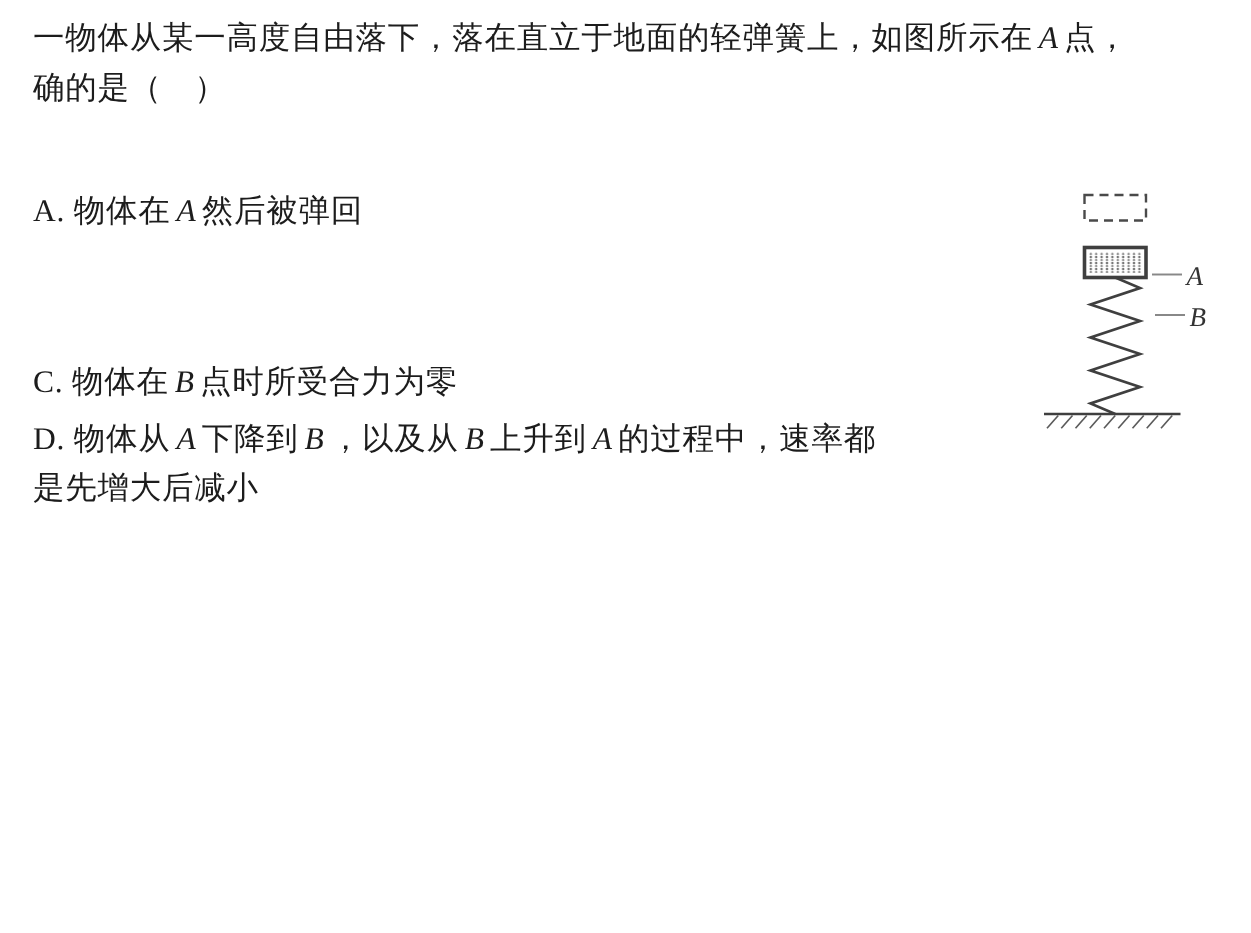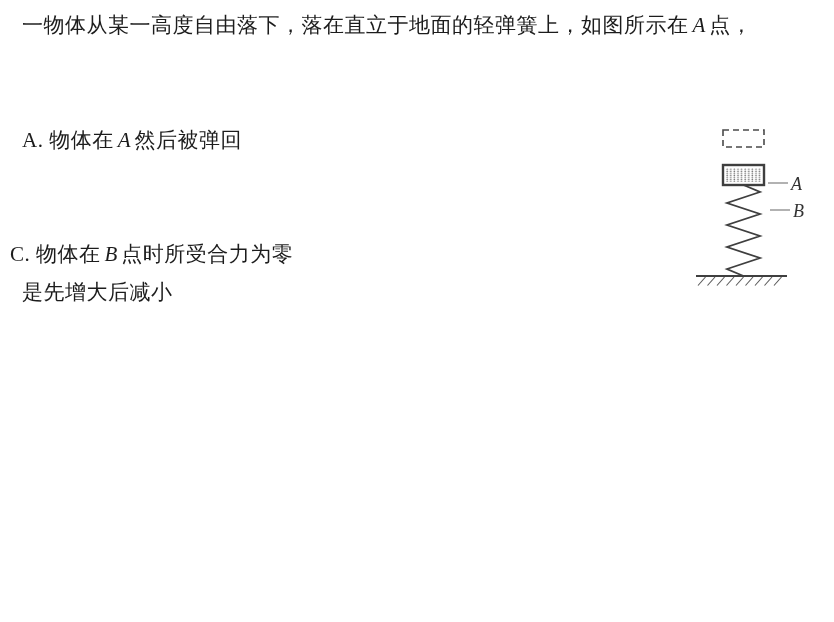--- a/index.html
+++ b/index.html
@@ -21,21 +21,21 @@
   .tline { white-space: nowrap; }
   .mvar {
     font-family: "Liberation Serif", "DejaVu Serif", serif;
     font-style: italic;
     padding: 0 4px;
     letter-spacing: 0;
   }
   .question { left: 22px; top: 9px; }
   .option-a { left: 22px; top: 124px; }
   .option-b { left: 22px; top: 166px; }
-  .option-c { left: 10px; top: 238px; text-align: right; }
+  .option-c { left: 22px; top: 238px; text-align: right; }
   .option-d { left: 22px; top: 276px; }
   .diagram {
     position: absolute;
     left: 690px;
     top: 122px;
     width: 144px;
     height: 172px;
   }
   .diagram text {
     font-family: "Liberation Serif", "DejaVu Serif", serif;
@@ -44,32 +44,34 @@
     fill: #333333;
   }
 </style>
 </head>
 <body>
 
 <div class="page">
 
   <div class="textblock question">
       <div class="tline"><span class="seg">一物体从某一高度自由落下，落在直立于地面的轻弹簧上，如图所示在</span><span class="mvar">A</span><span class="seg">点，</span></div>
+      <div class="tline"><span class="seg">确的是（　）</span></div>
     </div>
 
   <div class="textblock option-a">
       <div class="tline"><span class="seg">A. 物体在</span><span class="mvar">A</span><span class="seg">然后被弹回</span></div>
     </div>
 
 
   <div class="textblock option-c">
       <div class="tline"><span class="seg">C. 物体在</span><span class="mvar">B</span><span class="seg">点时所受合力为零</span></div>
     </div>
 
   <div class="textblock option-d">
+      <div class="tline"><span class="seg">D. 物体从</span><span class="mvar">A</span><span class="seg">下降到</span><span class="mvar">B</span><span class="seg">，以及从</span><span class="mvar">B</span><span class="seg">上升到</span><span class="mvar">A</span><span class="seg">的过程中，速率都</span></div>
       <div class="tline"><span class="seg">是先增大后减小</span></div>
     </div>
 
   <svg class="diagram" viewBox="0 0 144 172">
     <defs>
       <pattern id="stipple" width="3.6" height="4" patternUnits="userSpaceOnUse">
         <circle cx="1.2" cy="1.3" r="0.85" fill="#777777"></circle>
         <circle cx="1.2" cy="3.3" r="0.85" fill="#999999"></circle>
       </pattern>
     </defs>

